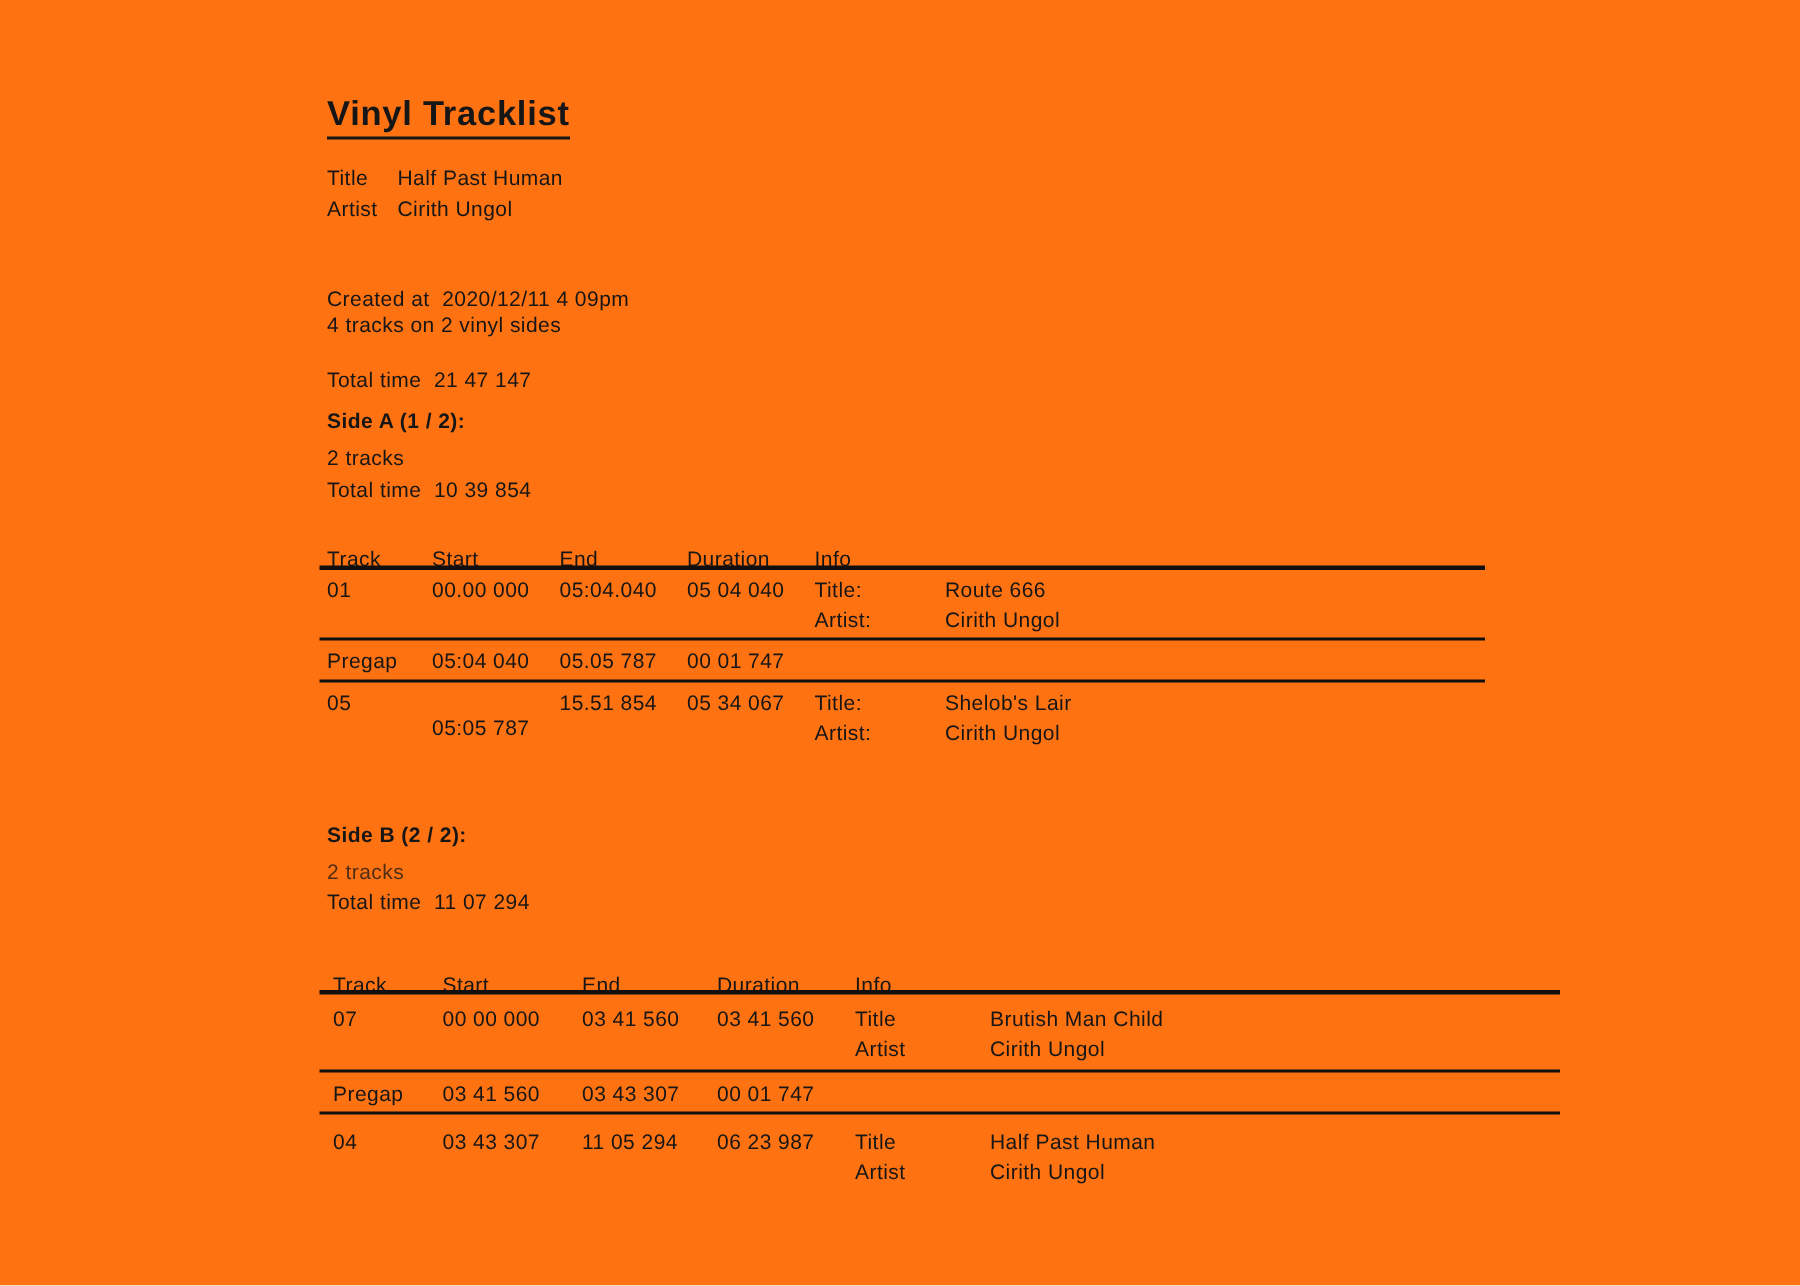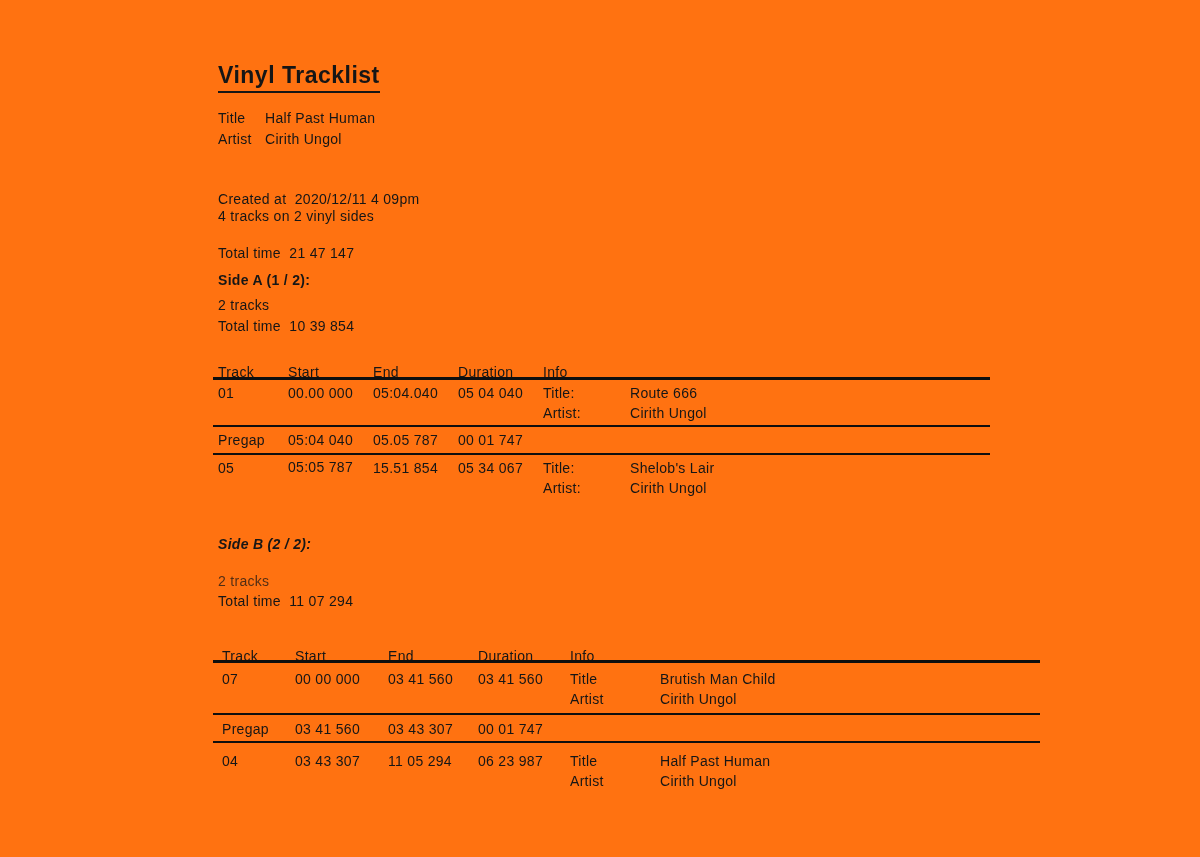--- a/index.html
+++ b/index.html
@@ -119,31 +119,31 @@
       <span class="c1" style="top:80px">Pregap</span>
       <span class="c2" style="top:80px">05:04 040</span>
       <span class="c3" style="top:80px">05.05 787</span>
       <span class="c4" style="top:80px">00 01 747</span>
     </div>
 
     <div class="rule" style="top:101px; width:777px; height:2px;"></div>
 
     <div>
       <span class="c1" style="top:108px">05</span>
-      <span class="c2" style="top:107px">05:05 787</span>
+      <span class="c2" style="top:125px">05:05 787</span>
       <span class="c3" style="top:108px">15.51 854</span>
       <span class="c4" style="top:108px">05 34 067</span>
       <span class="c5" style="top:108px">Title:</span>
       <span class="c6" style="top:108px">Shelob's Lair</span>
       <span class="c5" style="top:128px">Artist:</span>
       <span class="c6" style="top:128px">Cirith Ungol</span>
     </div>
   </div>
 
-  <div class="abs side-heading" style="left:218px; top:536px;font-style:italic;">Side B (2 / 2):</div>
+  <div class="abs side-heading" style="left:218px; top:548px;">Side B (2 / 2):</div>
   <div class="abs line" style="left:218px; top:573px; opacity:0.75;">2 tracks</div>
   <div class="abs line" style="left:218px; top:593px;">Total time  11 07 294</div>
 
   <div class="tbl tbl-b" style="left:213px; top:636px; width:827px; height:160px;">
     <div class="thead">
       <span class="c1 r1">Track</span>
       <span class="c2 r1">Start</span>
       <span class="c3 r1">End</span>
       <span class="c4 r1">Duration</span>
       <span class="c5 r1">Info</span>

